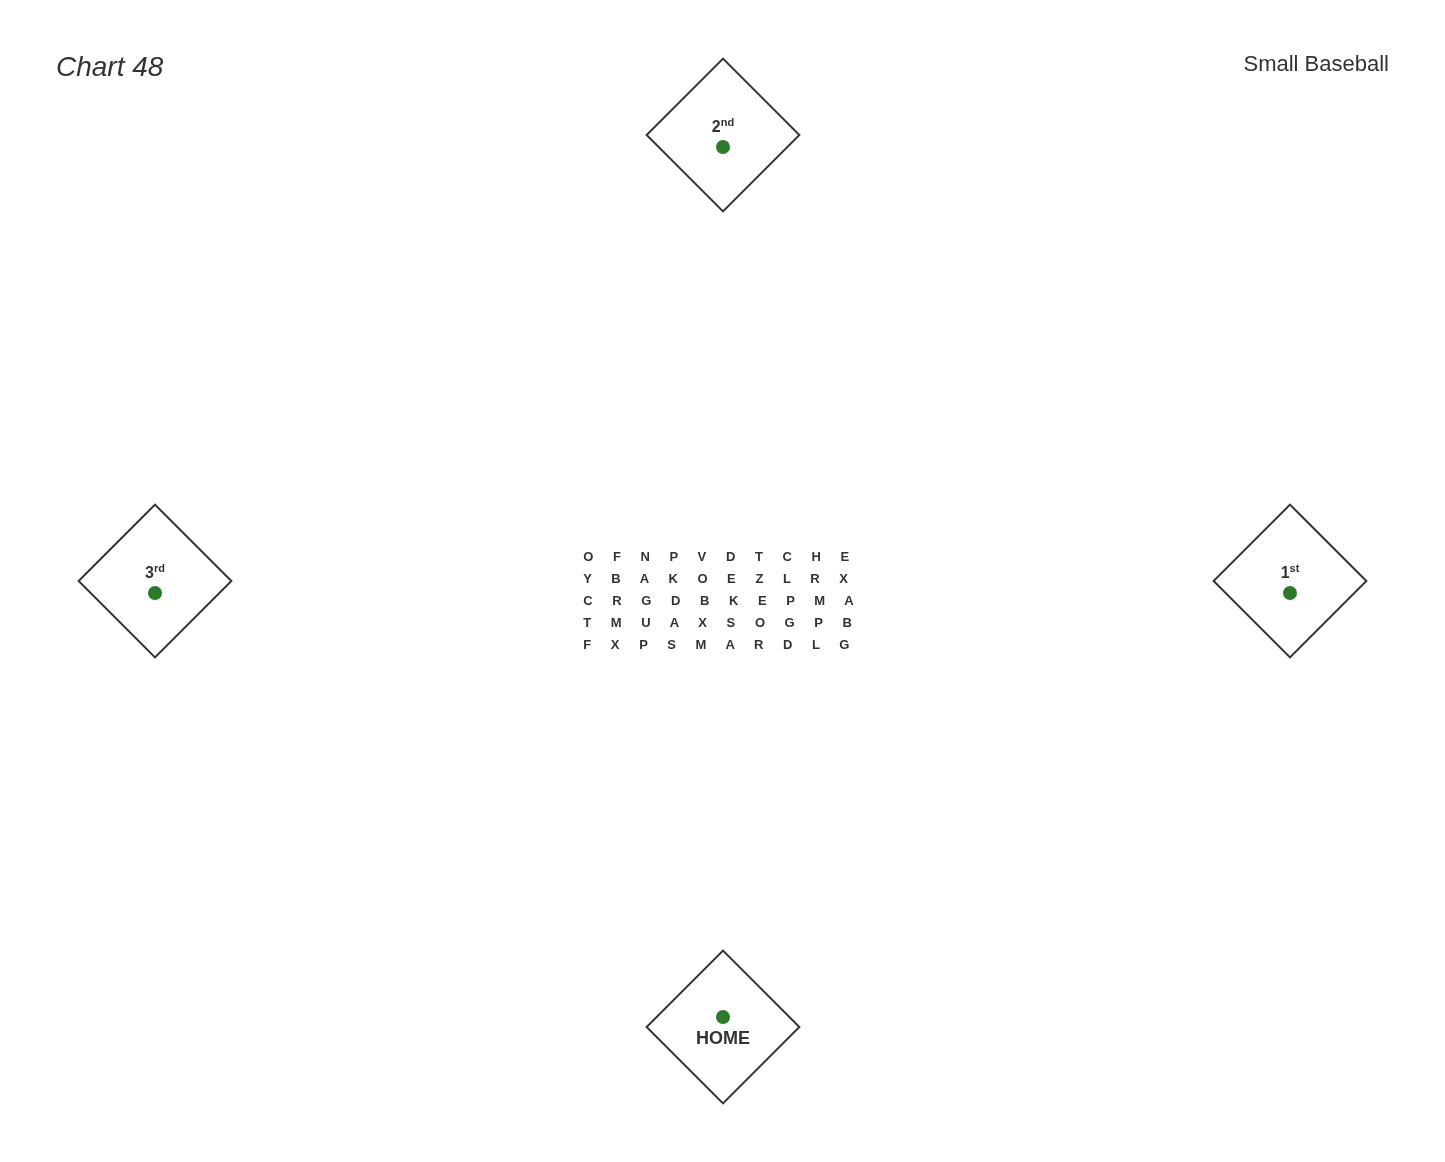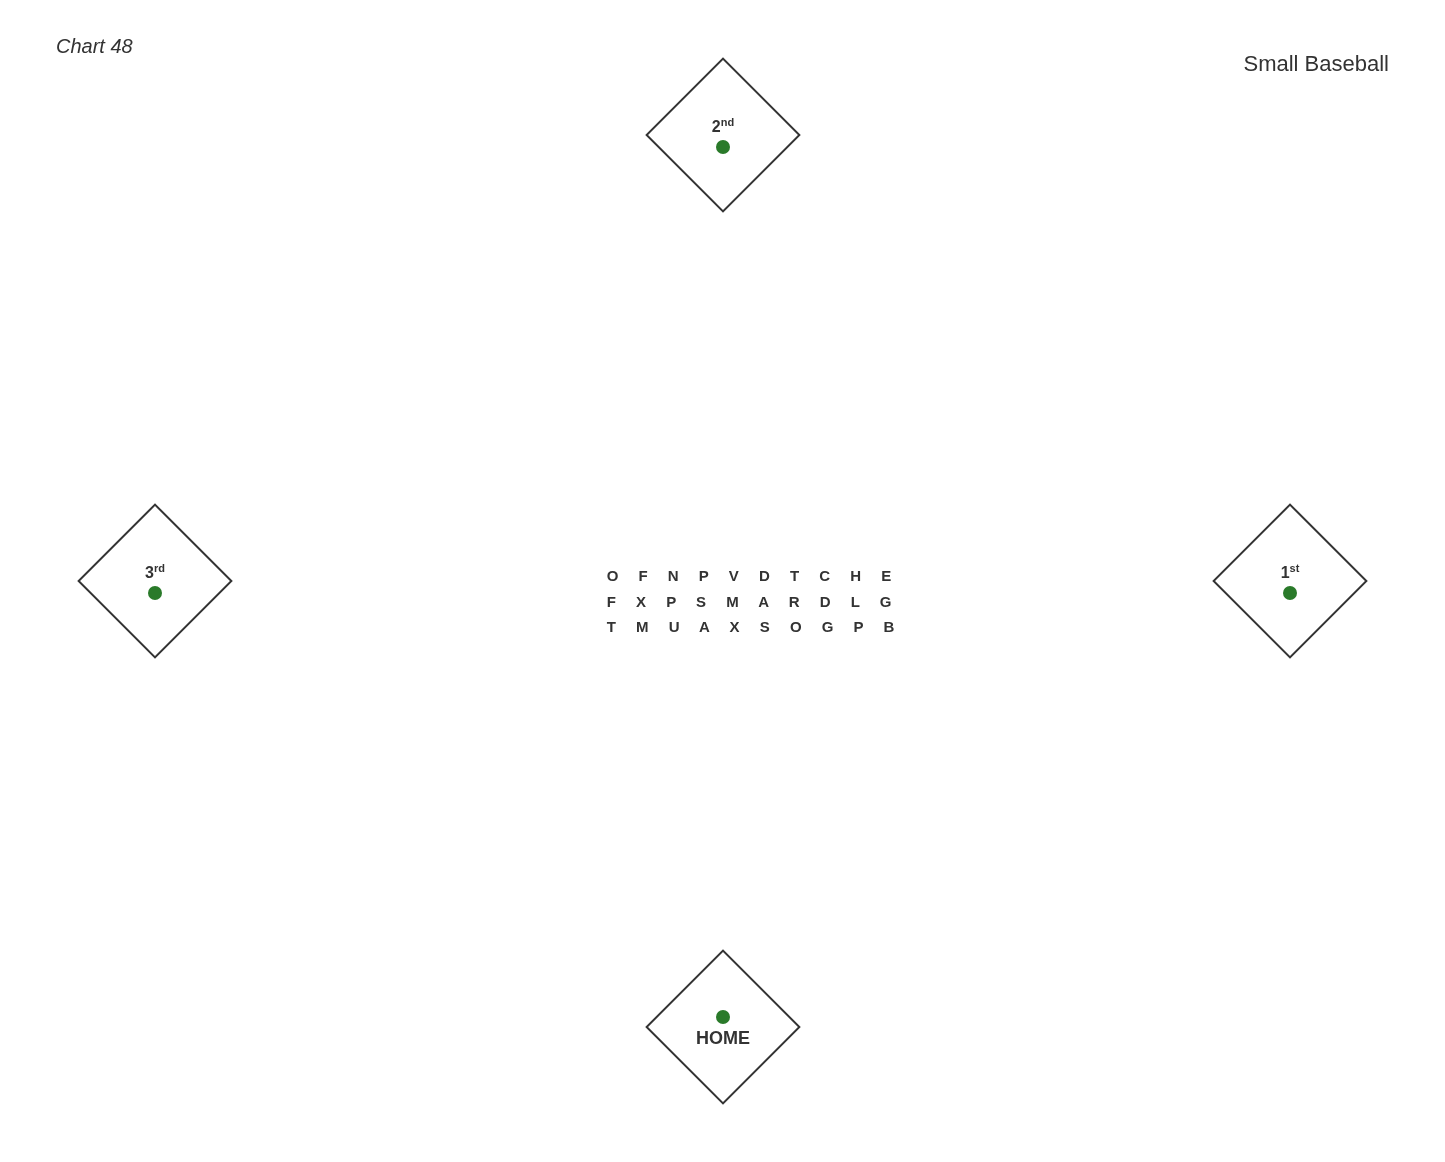--- a/index.html
+++ b/index.html
@@ -7,23 +7,23 @@
       width: 1445px;
       height: 1162px;
       background: #ffffff;
       font-family: Arial, sans-serif;
       position: relative;
       overflow: hidden;
     }
 
     .chart-title {
       position: absolute;
-      top: 35px;
+      top: 51px;
       left: 56px;
-      font-size: 20px;
+      font-size: 28px;
       font-weight: 300;
       color: #333;
       font-style: italic;
     }
 
     .chart-subtitle {
       position: absolute;
       top: 51px;
       right: 56px;
       font-size: 22px;
@@ -95,28 +95,27 @@
       left: 50%;
       margin-left: -55px;
     }
 
     .word-grid {
       position: absolute;
       top: 50%;
       left: 50%;
       transform: translate(-50%, -50%);
       font-family: Arial, sans-serif;
-      font-size: 15px;
+      font-size: 13px;
       font-weight: bold;
       color: #333;
       line-height: 1.7;
       letter-spacing: 8px;
       text-align: left;
       margin-top: 20px;
-      margin-left: 32px;
     }
 
     .home-label {
       font-size: 18px;
       font-weight: bold;
       color: #333;
       margin-top: 4px;
     }
   </style>
 </head>
@@ -155,15 +154,17 @@
 
 <div class="base base-home">
   <div class="base-content">
     <div class="base-dot"></div>
     <div class="home-label">HOME</div>
   </div>
 </div>
 
 <div class="word-grid">
 <div>O F N P V D T C H E</div>
+    <div>Y B A K O E Z L R X</div>
+    <div>C R G D B K E P M A</div>
+    <div>T M U A X S O G P B</div>
     <div>F X P S M A R D L G</div>
-    <div>T M U A X S O G P B</div>
   </div>
 
 </body></html>

